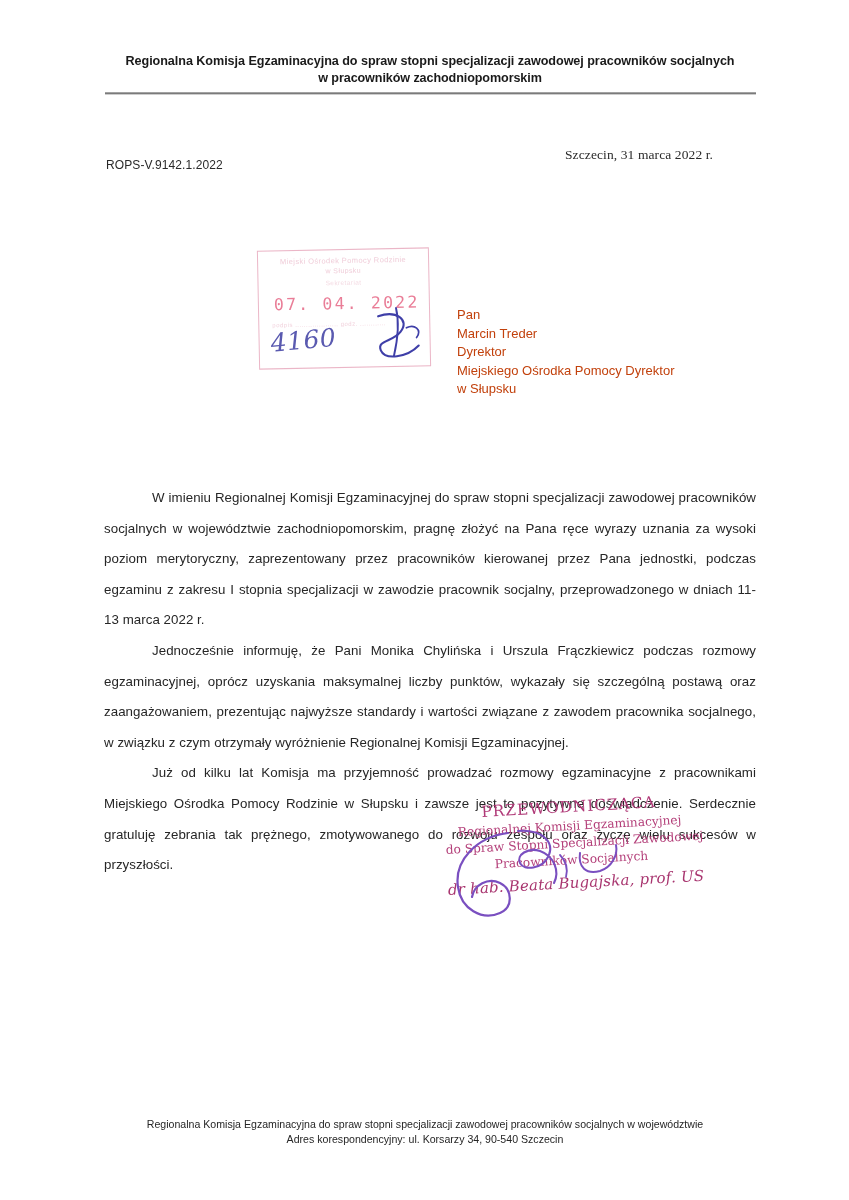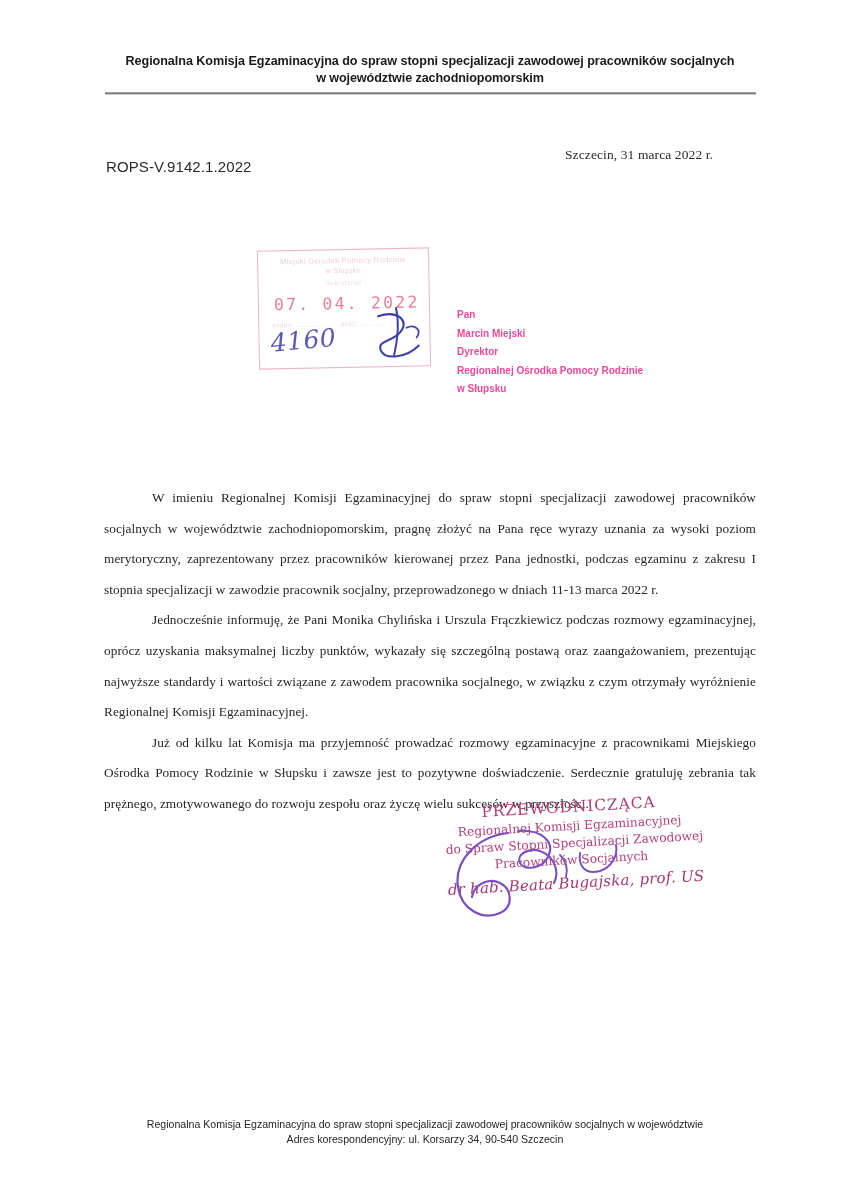--- a/index.html
+++ b/index.html
@@ -54,21 +54,21 @@
                 #6f6f6f 1px, #6f6f6f 2px,
                 #c9c9c9 2px, #c9c9c9 3px);
     opacity: .92;
   }
 
   
   .refno {
     position: absolute;
     left: 106px;
     top: 149px;
-    font-size: 15px;
+    font-size: 12px;
     letter-spacing: .1px;
     color: #2a2a2a;
   }
   .placedate {
     position: absolute;
     left: 565px;
     top: 138px;
     font-size: 13.5px;
     letter-spacing: .1px;
     color: #2a2a2a;
@@ -143,42 +143,41 @@
     top: 58px;
     width: 62px;
     height: 58px;
   }
 
   
   .addressee {
     position: absolute;
     left: 457px;
     top: 297px;
-    font-size: 10px;
-    font-weight: bold;
+    font-size: 13px;
+    font-weight: normal;
     line-height: 18.6px;
-    color: #ec4899;
+    color: #c2410c;
   }
 
   
   .body-text {
     position: absolute;
     left: 104px;
     top: 474px;
     width: 652px;
     font-size: 13.3px;
     line-height: 30.6px;
     text-align: justify;
     color: #262626;
   }
   .body-text p {
     margin: 0;
     text-indent: 48px;
     letter-spacing: .05px;
-    font-family: Liberation Serif, serif;
   }
 
   
   .sig-stamp {
     position: absolute;
     left: 446px;
     top: 789px;
     width: 250px;
     height: 108px;
     transform: rotate(-3.2deg);
@@ -229,21 +228,21 @@
   }
   .footer div { white-space: nowrap; }
 </style>
 </head>
 <body>
 
 <div class="page">
 
   <div class="letterhead">
     <div class="letterhead-line">Regionalna Komisja Egzaminacyjna do spraw stopni specjalizacji zawodowej pracowników socjalnych</div>
-    <div class="letterhead-line second">w województwie zachodniopomorskim</div>
+    <div class="letterhead-line second">w pracowników zachodniopomorskim</div>
   </div>
   <div class="header-rule"></div>
 
   <div class="refno">ROPS-V.9142.1.2022</div>
   <div class="placedate">Szczecin, 31  marca 2022 r.</div>
 
   <div class="mail-stamp">
     <div class="frame"></div>
     <div class="org-line l1">Miejski Ośrodek Pomocy Rodzinie</div>
     <div class="org-line l2">w Słupsku</div>
@@ -253,23 +252,23 @@
     <div class="ref-number">4160</div>
     <svg class="initials" viewBox="0 0 62 58">
       <path d="M12 10 C30 4, 44 14, 34 26 C26 36, 10 34, 14 44 C18 54, 40 52, 52 40" fill="none" stroke="#3f3fa8" stroke-width="2.1" stroke-linecap="round"></path>
       <path d="M30 2 C33 16, 31 34, 27 50" fill="none" stroke="#3f3fa8" stroke-width="1.9" stroke-linecap="round"></path>
       <path d="M40 22 C48 18, 56 24, 50 32" fill="none" stroke="#3f3fa8" stroke-width="1.7" stroke-linecap="round"></path>
     </svg>
   </div>
 
   <div class="addressee">
     <div>Pan</div>
-    <div>Marcin Miejski</div>
+    <div>Marcin Treder</div>
     <div>Dyrektor</div>
-    <div>Regionalnej Ośrodka Pomocy Rodzinie</div>
+    <div>Miejskiego Ośrodka Pomocy Dyrektor</div>
     <div>w Słupsku</div>
   </div>
 
   <div class="body-text">
     <p>W imieniu Regionalnej Komisji Egzaminacyjnej do spraw stopni specjalizacji zawodowej pracowników socjalnych w województwie zachodniopomorskim, pragnę złożyć na Pana ręce wyrazy uznania za wysoki poziom merytoryczny, zaprezentowany przez pracowników kierowanej przez Pana jednostki, podczas egzaminu z zakresu I stopnia specjalizacji w zawodzie pracownik socjalny, przeprowadzonego w dniach 11-13 marca 2022 r.</p>
     <p>Jednocześnie informuję, że Pani Monika Chylińska i Urszula Frączkiewicz podczas rozmowy egzaminacyjnej, oprócz uzyskania maksymalnej liczby punktów, wykazały się  szczególną postawą oraz zaangażowaniem, prezentując najwyższe standardy i wartości związane z zawodem pracownika socjalnego, w związku z czym otrzymały wyróżnienie Regionalnej Komisji Egzaminacyjnej.</p>
     <p>Już od kilku lat Komisja ma przyjemność prowadzać rozmowy egzaminacyjne z pracownikami Miejskiego Ośrodka Pomocy Rodzinie w Słupsku i zawsze jest to pozytywne doświadczenie. Serdecznie gratuluję zebrania tak prężnego, zmotywowanego do rozwoju zespołu oraz życzę wielu sukcesów w przyszłości.</p>
   </div>
 
   <div class="sig-stamp">

